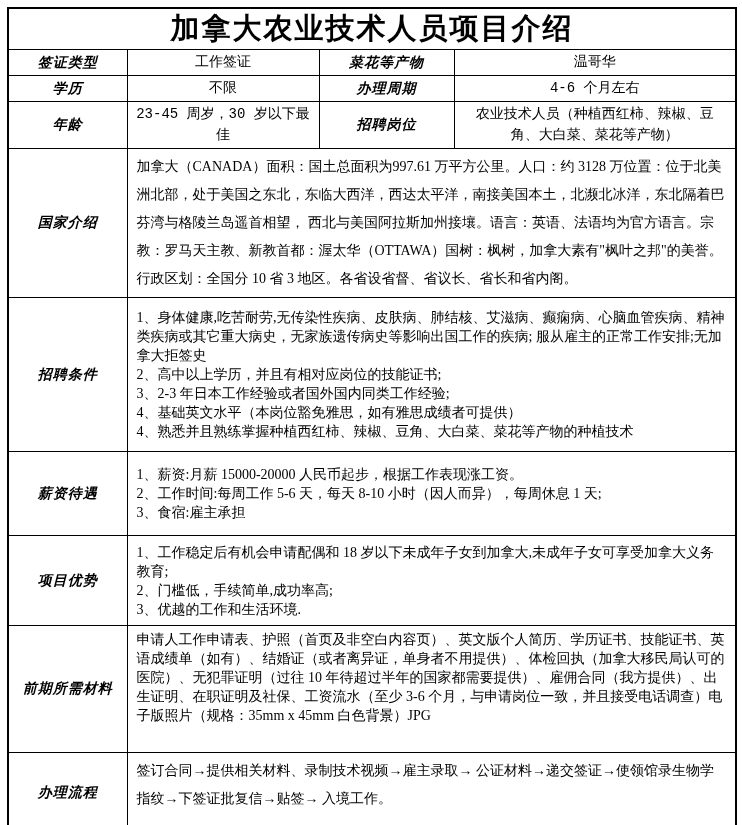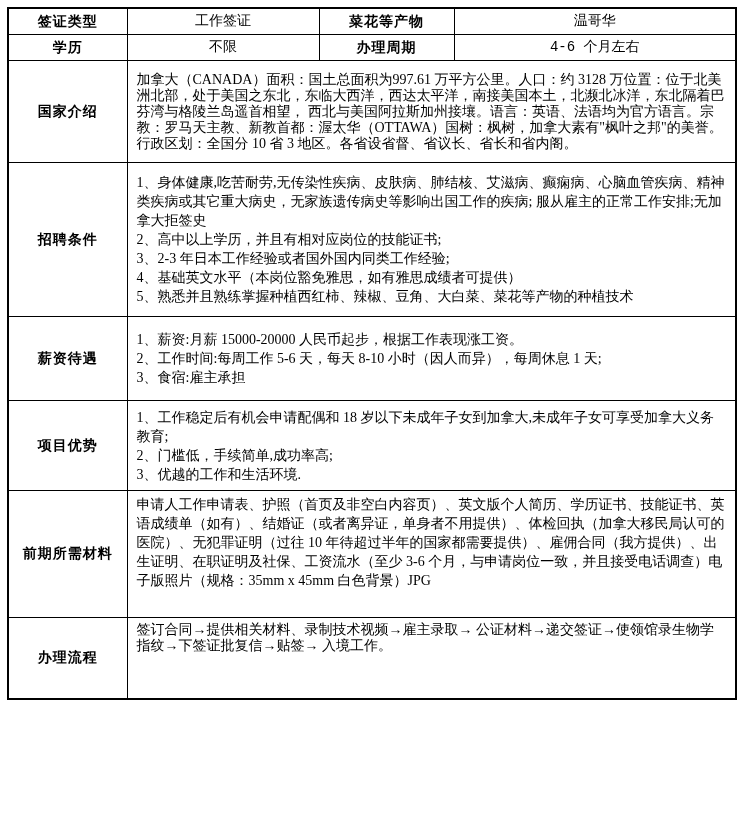--- a/index.html
+++ b/index.html
@@ -30,39 +30,40 @@
     letter-spacing:2px;
   }
   .label {
     font-family:"Liberation Sans", sans-serif;
     font-weight:bold;
     font-size:14px;
     text-align:center;
     vertical-align:middle;
     padding:2px 8px;
     letter-spacing:1px;
+    font-style:italic;
   }
   .value {
     font-size:14px;
     text-align:center;
     vertical-align:middle;
     padding:2px 8px;
     line-height:21px;
     font-family:Liberation Mono, monospace;
   }
   .content {
     font-size:14px;
     text-align:left;
     vertical-align:middle;
     padding:4px 9px;
     line-height:19px;
     word-break:break-word;
   }
   .content .line { display:block; }
-  .content-para { line-height:16px; }
+  .content-para { line-height:28px; }
   .v-top { vertical-align:top; }
   .r-h25 { height:25px; }
   .r-h40 { height:40px; }
   .r-h24 { height:24px; }
   .r-h45 { height:45px; }
   .r-h102 { height:102px; }
   .r-h154 { height:154px; }
   .r-h84 { height:84px; }
   .r-h90 { height:90px; }
   .r-h127 { height:127px; }
@@ -73,50 +74,59 @@
 
 <table class="doc">
   <colgroup>
     <col style="width:119px">
     <col style="width:192px">
     <col style="width:135px">
     <col style="width:282px">
   </colgroup>
 
   <tbody>
+      <tr>
+    <td class="title-cell" colspan="4">加拿大农业技术人员项目介绍</td>
+  </tr>
 
   <tr class="r-h25">
     <td class="label">签证类型</td>
     <td class="value">工作签证</td>
     <td class="label">菜花等产物</td>
     <td class="value">温哥华</td>
   </tr>
 
 
   <tr class="r-h24">
     <td class="label">学历</td>
     <td class="value">不限</td>
     <td class="label">办理周期</td>
     <td class="value">4-6 个月左右</td>
   </tr>
 
+  <tr class="r-h45">
+    <td class="label">年龄</td>
+    <td class="value">23-45 周岁，30 岁以下最佳</td>
+    <td class="label">招聘岗位</td>
+    <td class="value">农业技术人员（种植西红柿、辣椒、豆角、大白菜、菜花等产物）</td>
+  </tr>
 
   <tr class="r-h102">
     <td class="label">国家介绍</td>
     <td class="content content-para" colspan="3">加拿大（CANADA）面积：国土总面积为997.61 万平方公里。人口：约 3128 万位置：位于北美洲北部，处于美国之东北，东临大西洋，西达太平洋，南接美国本土，北濒北冰洋，东北隔着巴芬湾与格陵兰岛遥首相望， 西北与美国阿拉斯加州接壤。语言：英语、法语均为官方语言。宗教：罗马天主教、新教首都：渥太华（OTTAWA）国树：枫树，加拿大素有"枫叶之邦"的美誉。行政区划：全国分 10 省 3 地区。各省设省督、省议长、省长和省内阁。</td>
   </tr>
 
   <tr class="r-h154">
     <td class="label">招聘条件</td>
     <td class="content" colspan="3">
       <span class="line">1、身体健康,吃苦耐劳,无传染性疾病、皮肤病、肺结核、艾滋病、癫痫病、心脑血管疾病、精神类疾病或其它重大病史，无家族遗传病史等影响出国工作的疾病; 服从雇主的正常工作安排;无加拿大拒签史</span>
       <span class="line">2、高中以上学历，并且有相对应岗位的技能证书;</span>
       <span class="line">3、2-3 年日本工作经验或者国外国内同类工作经验;</span>
       <span class="line">4、基础英文水平（本岗位豁免雅思，如有雅思成绩者可提供）</span>
-      <span class="line">5、熟悉并且熟练掌握种植西红柿、辣椒、豆角、大白菜、菜花等产物的种植技术</span>
+      <span class="line">4、熟悉并且熟练掌握种植西红柿、辣椒、豆角、大白菜、菜花等产物的种植技术</span>
     </td>
   </tr>
 
   <tr class="r-h84">
     <td class="label">薪资待遇</td>
     <td class="content" colspan="3">
       <span class="line">1、薪资:月薪 15000-20000 人民币起步，根据工作表现涨工资。</span>
       <span class="line">2、工作时间:每周工作 5-6 天，每天 8-10 小时（因人而异），每周休息 1 天;</span>
       <span class="line">3、食宿:雇主承担</span>
     </td>

